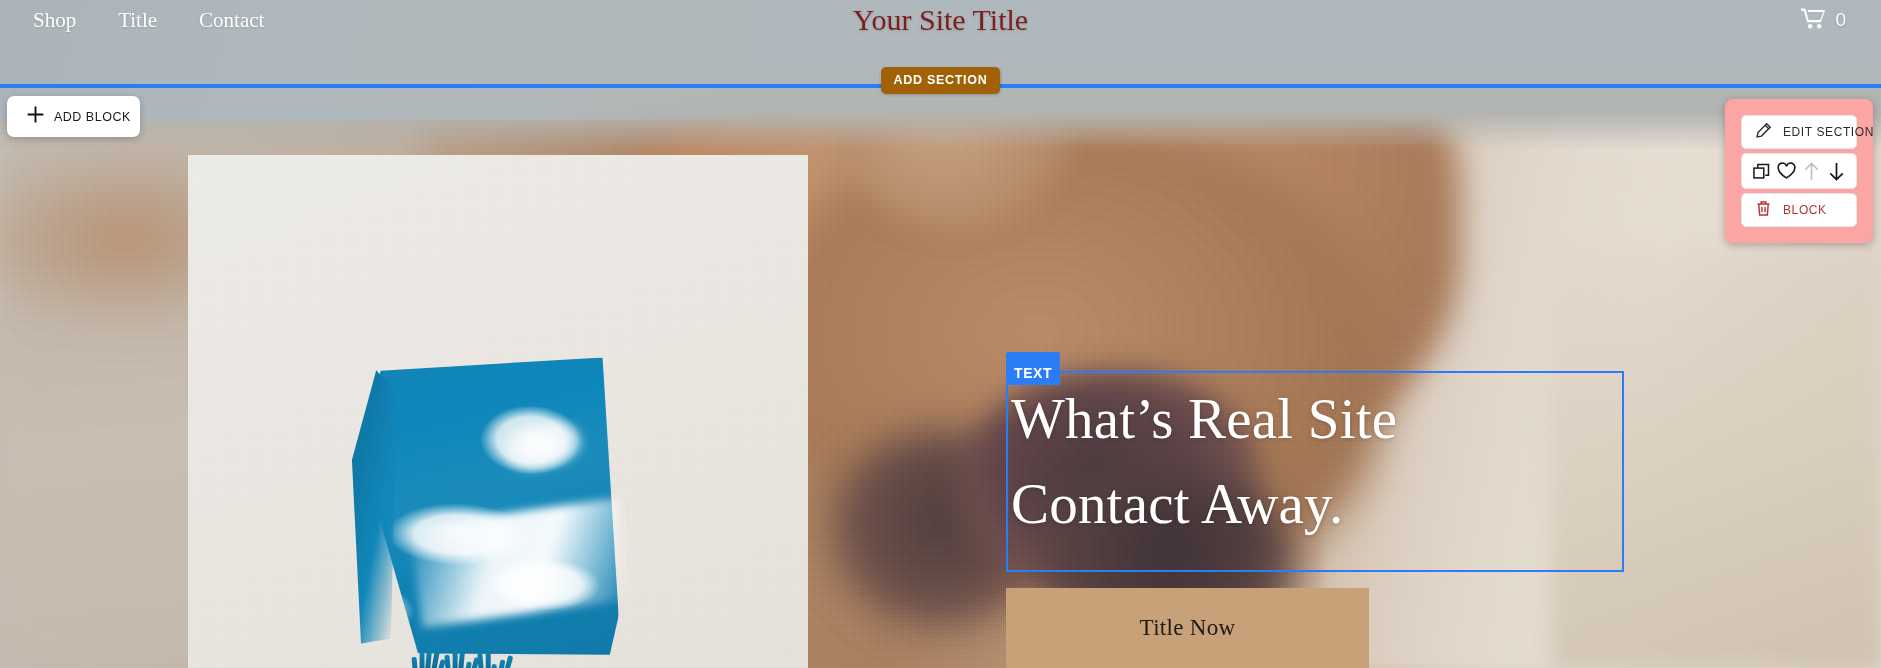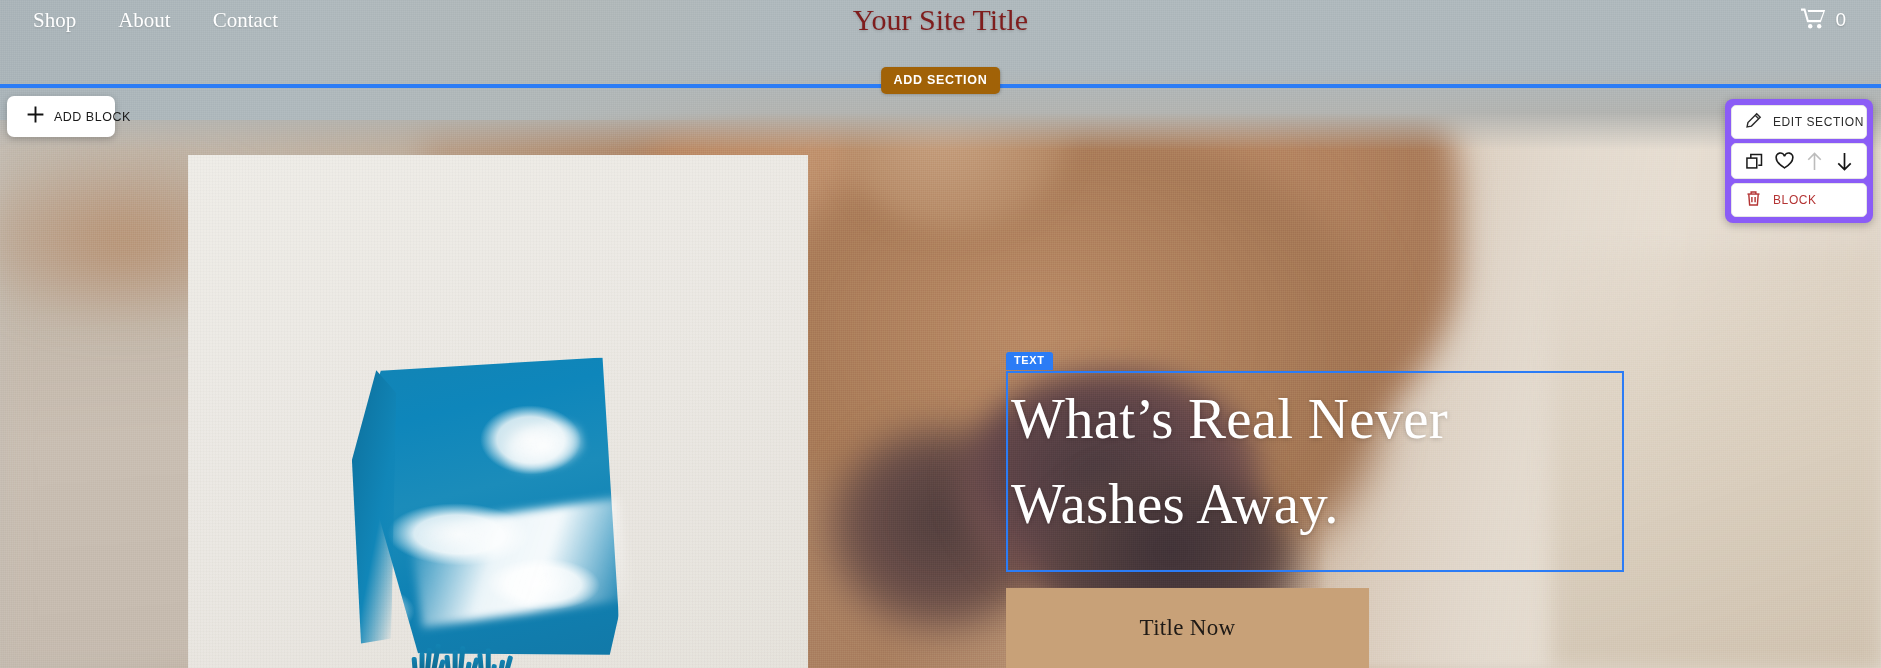--- a/index.html
+++ b/index.html
@@ -150,35 +150,35 @@
     background:#a16207; color:#ffffff;
     font-size:12.5px; font-weight:bold; letter-spacing:.7px;
     padding:6px 13px 7px; border-radius:5px;
     z-index:31; cursor:pointer; white-space:nowrap;
     box-shadow:0 1px 3px rgba(0,0,0,.18);
   }
 
   
   #add-block-btn{
     position:absolute; left:7px; top:96px;
-    width:108px; height:41px;
+    width:133px; height:41px;
     background:#ffffff; border-radius:7px;
     display:flex; align-items:center; gap:10px; padding-left:20px;
     box-shadow:0 2px 7px rgba(0,0,0,.22);
     z-index:30; cursor:pointer;
   }
   #add-block-btn .label{
     font-size:12.5px; font-weight:500; color:#1a1a1a; letter-spacing:.5px;
     white-space:nowrap;
   }
 
   
   #edit-panel{
     position:absolute; right:8px; top:99px; width:148px;
-    background:#8b5cf6; border-radius:8px; padding:6px;
+    background:#fca5a5; border-radius:8px; padding:16px;
     box-shadow:0 2px 9px rgba(0,0,0,.26);
     z-index:30;
     display:flex; flex-direction:column; gap:4px;
   }
   #edit-panel .row{
     border:1px solid #e6e6e6; border-radius:5px;
     background:#ffffff;
     display:flex; align-items:center;
     height:34px; cursor:pointer;
   }
@@ -251,22 +251,22 @@
   }
 
   
   #text-selection{
     position:absolute; left:1006px; top:371px; width:618px; height:201px;
     border:2px solid #2b7cf6; z-index:25;
   }
   #text-tab{
     position:absolute; left:1006px; top:352px;
     background:#2b7cf6; color:#fff;
-    font-size:11px; font-weight:bold; letter-spacing:.6px;
-    padding:2px 8px 4px; border-radius:3px 3px 0 0;
+    font-size:14px; font-weight:bold; letter-spacing:.6px;
+    padding:13px 8px 4px; border-radius:3px 3px 0 0;
     z-index:26; cursor:pointer;
   }
   #hero-heading{
     position:absolute; left:1011px; top:376px; width:610px;
     font-family:"Liberation Serif", serif;
     font-size:57px; line-height:85px; color:#ffffff;
     font-weight:400; letter-spacing:.2px;
     text-shadow:0 1px 5px rgba(0,0,0,.2);
     z-index:26; pointer-events:none;
   }
@@ -327,31 +327,31 @@
         <i style="left: 92.4px; height: 30px; transform: rotate(10deg);"></i>
       </div>
   </div>
 </div>
 
 <div id="shop-now-btn">
   <span class="txt">Title Now</span>
 </div>
 
 <div id="hero-heading">
-  <div>What’s Real Never</div>
-  <div>Washes Away.</div>
+  <div>What’s Real Site</div>
+  <div>Contact Away.</div>
 </div>
 
 <div id="text-selection"></div>
 <div id="text-tab">TEXT</div>
 
 <div id="header">
   <nav id="nav">
     <span class="nav-link">Shop</span>
-    <span class="nav-link">About</span>
+    <span class="nav-link">Title</span>
     <span class="nav-link">Contact</span>
   </nav>
 
   <div id="site-title">Your Site Title</div>
 
   <div id="cart">
     <span>
       <svg width="25" height="22" viewBox="0 0 25 22" fill="#ffffff">
         <path d="M0 1.6h4.3l3.3 11.5h11.6l3.1-8.1H7.2l-.6-2.1h17.6l-4.4 12.3H6.1L2.8 3.7H0z"></path>
         <circle cx="9.2" cy="19.2" r="2.2"></circle>

